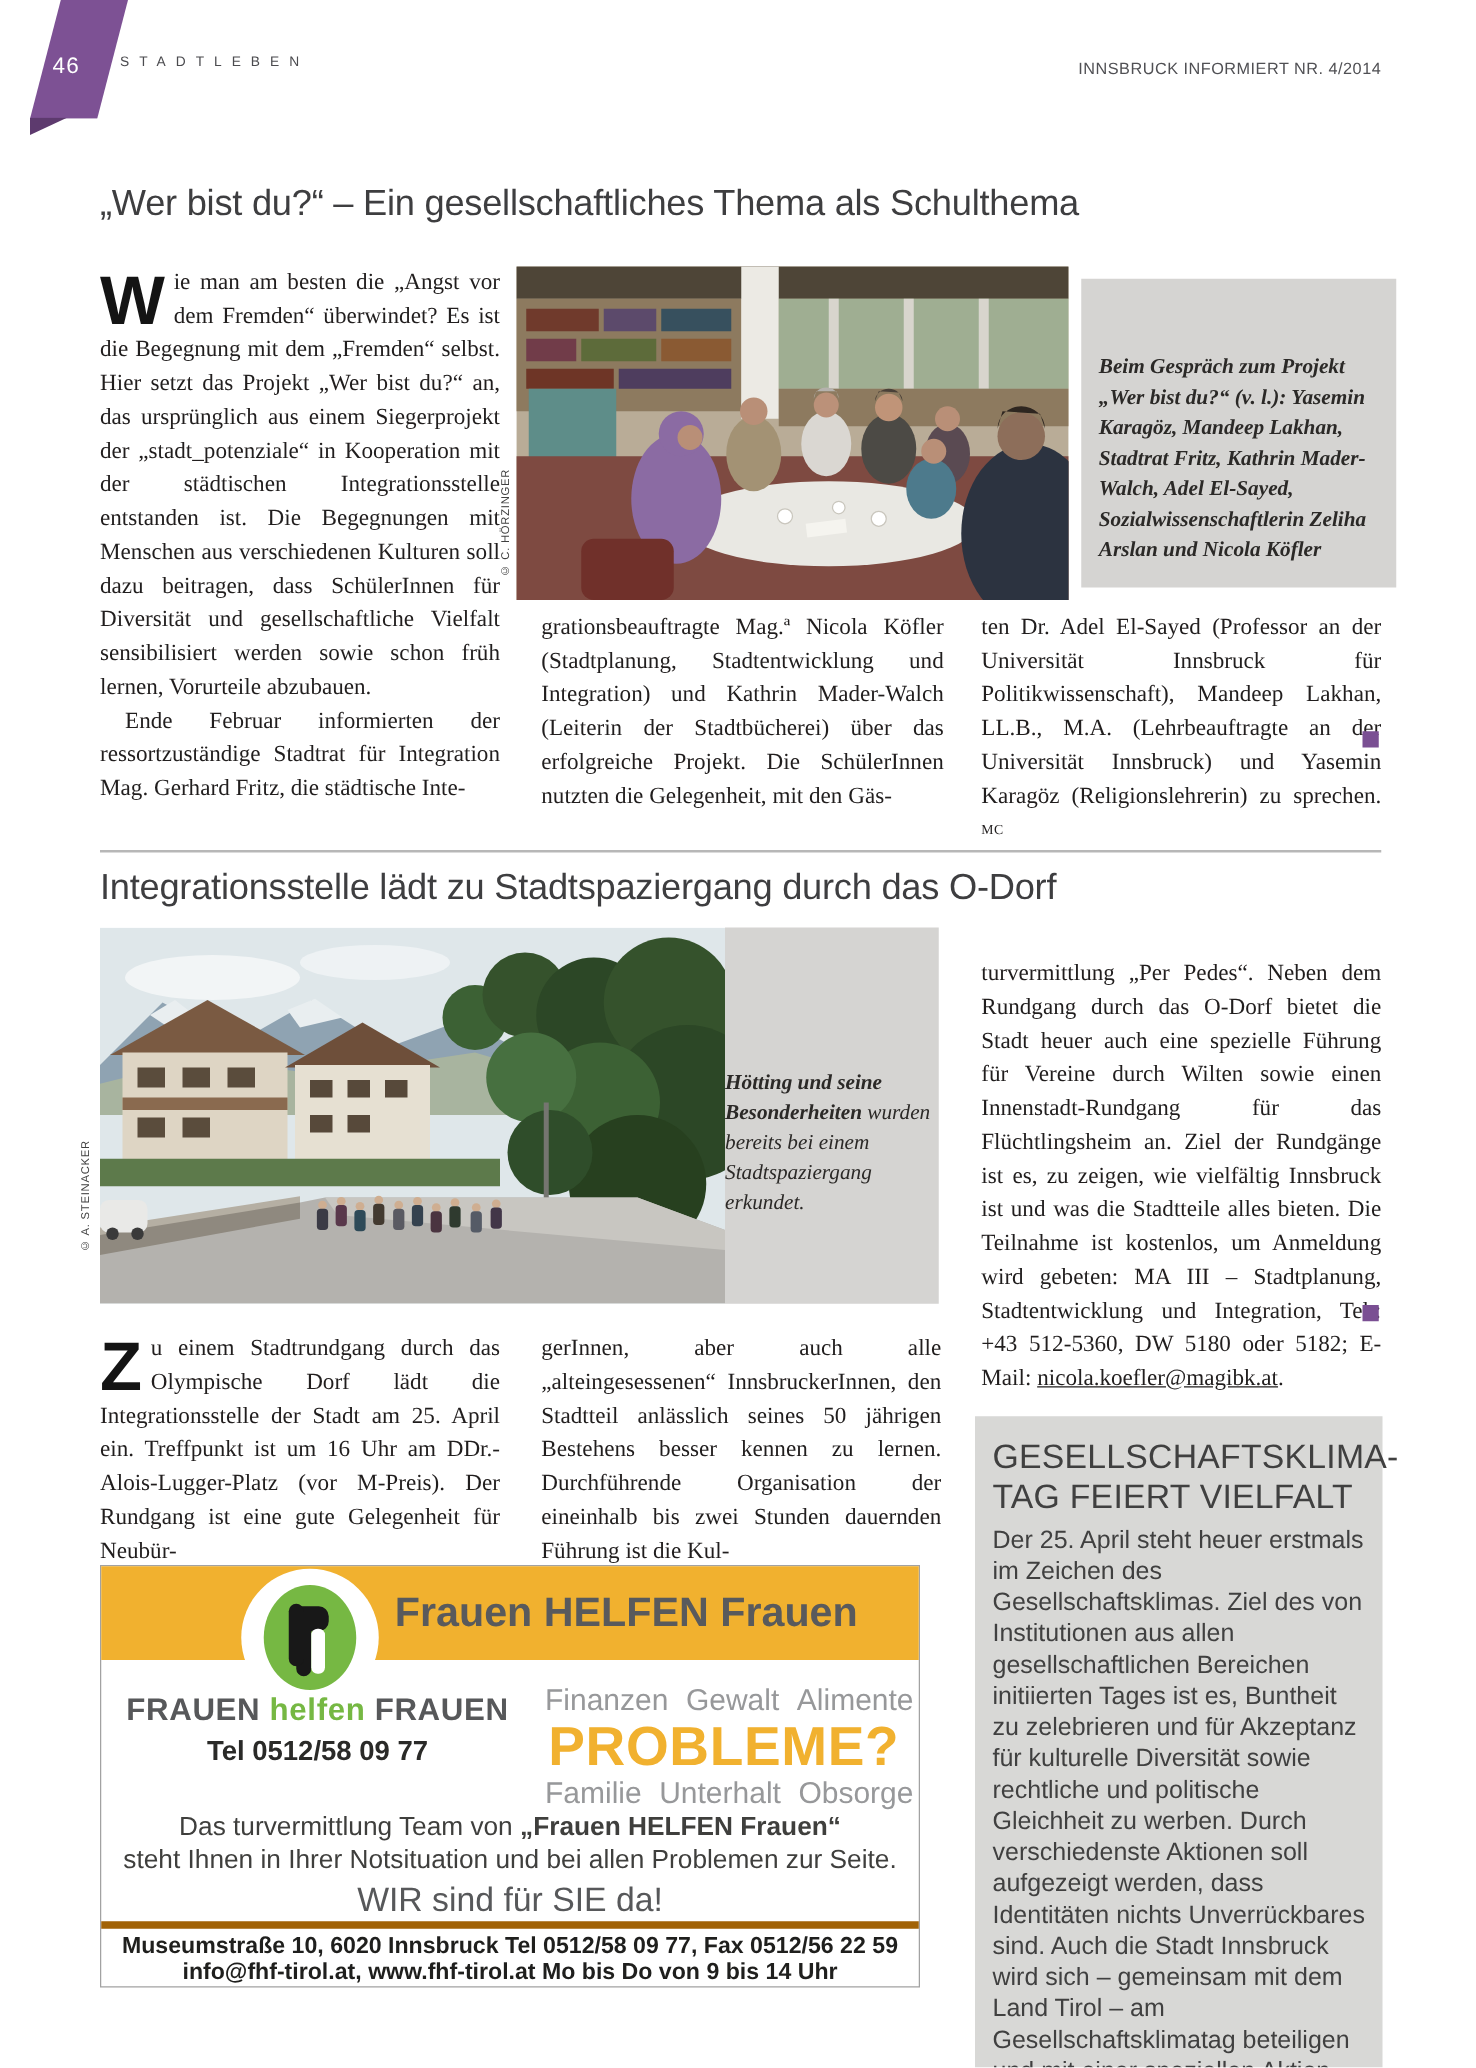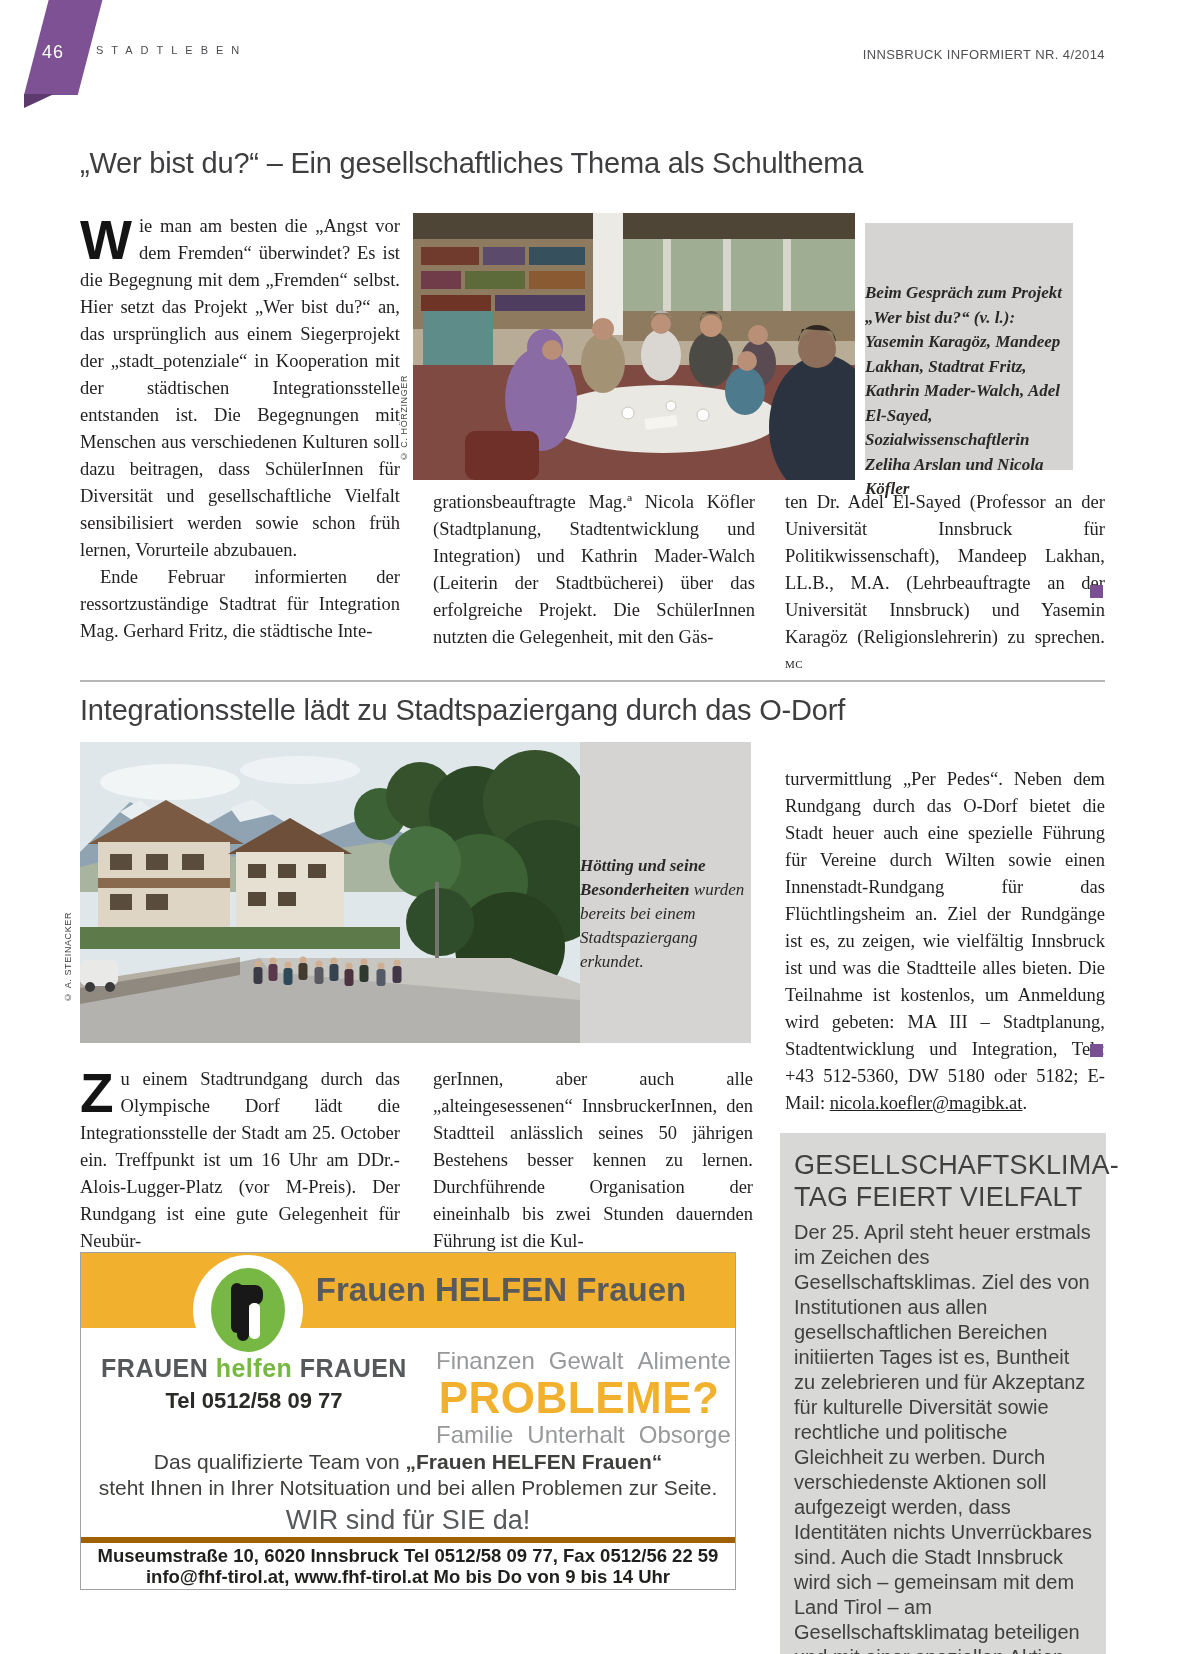--- a/index.html
+++ b/index.html
@@ -130,21 +130,21 @@
       <circle cx="132" cy="134" r="18" fill="#8b6ba3"></circle>
       <circle cx="139" cy="137" r="10" fill="#b98f77"></circle>
       <ellipse cx="410" cy="214" rx="54" ry="72" fill="#2c3340"></ellipse>
       <circle cx="404" cy="136" r="19" fill="#8d6e5a"></circle>
       <path d="M385 130 a19 18 0 0 1 38 0 l-4 -12 -30 -2 z" fill="#2e2620"></path>
       <rect x="52" y="218" width="74" height="49" rx="10" fill="#70302a"></rect>
     </svg>
   </div>
   <div class="credit" style="left:399px;top:375px;">© C. HÖRZINGER</div>
 
-  <div class="caption-box" style="left:865px;top:223px;width:208px;height:247px;padding:0;padding-top:58px;font-weight:bold;font-size:17px;line-height:24.5px;">Beim Gespräch zum Projekt „Wer bist du?“ (v. l.): Yasemin Karagöz, Mandeep Lakhan, Stadtrat Fritz, Kathrin Mader-Walch, Adel El-Sayed, Sozialwissenschaftlerin Zeliha Arslan und Nicola Köfler</div>
+  <div class="caption-box" style="left:865px;top:223px;width:252px;height:247px;padding:14px;padding-top:58px;font-weight:bold;font-size:17px;line-height:24.5px;">Beim Gespräch zum Projekt „Wer bist du?“ (v. l.): Yasemin Karagöz, Mandeep Lakhan, Stadtrat Fritz, Kathrin Mader-Walch, Adel El-Sayed, Sozialwissenschaftlerin Zeliha Arslan und Nicola Köfler</div>
 
   <div class="serifcol" style="left:433px;top:489px;width:322px;">grationsbeauftragte Mag.ª Nicola Köfler (Stadtplanung, Stadtentwicklung und Integration) und Kathrin Mader-Walch (Leiterin der Stadtbücherei) über das erfolgreiche Projekt. Die SchülerInnen nutzten die Gelegenheit, mit den Gäs-</div>
 
   <div class="serifcol" style="left:785px;top:489px;width:320px;">
     <span>ten Dr. Adel El-Sayed (Professor an der Universität Innsbruck für Politikwissenschaft), Mandeep Lakhan, LL.B., M.A. (Lehrbeauftragte an der Universität Innsbruck) und Yasemin Karagöz (Religionslehrerin) zu sprechen. </span><span class="byline-sup">MC</span>
   </div>
   <div class="endmark" style="left:1090px;top:585px;"></div>
 
   <div class="divider"></div>
 
@@ -236,21 +236,21 @@
       </g>
     </svg>
   </div>
   <div class="credit" style="left:63px;top:912px;">© A. STEINACKER</div>
 
   <div class="caption-box" style="left:580px;top:742px;width:171px;height:301px;padding-top:112px;font-size:17px;line-height:24px;">
     <span style="font-weight:bold;">Hötting und seine Besonderheiten</span><span> wurden bereits bei einem Stadtspaziergang erkundet.</span>
   </div>
 
   <div class="serifcol" style="left:80px;top:1066px;width:320px;">
-    <span class="dropcap">Z</span><span>u einem Stadtrundgang durch das Olympische Dorf lädt die Integrationsstelle der Stadt am 25. October ein. Treffpunkt ist um 16 Uhr am DDr.-Alois-Lugger-Platz (vor M-Preis). Der Rundgang ist eine gute Gelegenheit für Neubür-</span>
+    <span class="dropcap">Z</span><span>u einem Stadtrundgang durch das Olympische Dorf lädt die Integrationsstelle der Stadt am 25. April ein. Treffpunkt ist um 16 Uhr am DDr.-Alois-Lugger-Platz (vor M-Preis). Der Rundgang ist eine gute Gelegenheit für Neubür-</span>
   </div>
 
   <div class="serifcol" style="left:433px;top:1066px;width:320px;">gerInnen, aber auch alle „alteingesessenen“ InnsbruckerInnen, den Stadtteil anlässlich seines 50 jährigen Bestehens besser kennen zu lernen. Durchführende Organisation der eineinhalb bis zwei Stunden dauernden Führung ist die Kul-</div>
 
   <div class="serifcol" style="left:785px;top:766px;width:320px;">
     <span>turvermittlung „Per Pedes“. Neben dem Rundgang durch das O-Dorf bietet die Stadt heuer auch eine spezielle Führung für Vereine durch Wilten sowie einen Innenstadt-Rundgang für das Flüchtlingsheim an. Ziel der Rundgänge ist es, zu zeigen, wie vielfältig Innsbruck ist und was die Stadtteile alles bieten. Die Teilnahme ist kostenlos, um Anmeldung wird gebeten: MA III – Stadtplanung, Stadtentwicklung und Integration, Tel.: +43 512-5360, DW 5180 oder 5182; E-Mail: </span><span class="link">nicola.koefler@magibk.at</span><span>.</span>
   </div>
   <div class="endmark" style="left:1090px;top:1044px;"></div>
 
   <div class="infobox">
@@ -284,21 +284,21 @@
       <div class="kw">
         <span>Finanzen</span><span>Gewalt</span><span>Alimente</span>
       </div>
       <div class="probleme">PROBLEME?</div>
       <div class="kw">
         <span>Familie</span><span>Unterhalt</span><span>Obsorge</span>
       </div>
     </div>
 
     <div class="ad-team">
-      <div><span>Das qualifizierte Team von </span><span style="font-weight:bold;">„Frauen HELFEN Frauen“</span></div>
+      <div><span>Das turvermittlung Team von </span><span style="font-weight:bold;">„Frauen HELFEN Frauen“</span></div>
       <div>steht Ihnen in Ihrer Notsituation und bei allen Problemen zur Seite.</div>
     </div>
 
     <div class="ad-cta">WIR sind für SIE da!</div>
 
     <div class="ad-footer">
       <div>Museumstraße 10, 6020 Innsbruck Tel 0512/58 09 77, Fax 0512/56 22 59</div>
       <div>info@fhf-tirol.at, www.fhf-tirol.at Mo bis Do von 9 bis 14 Uhr</div>
     </div>
   </div>

